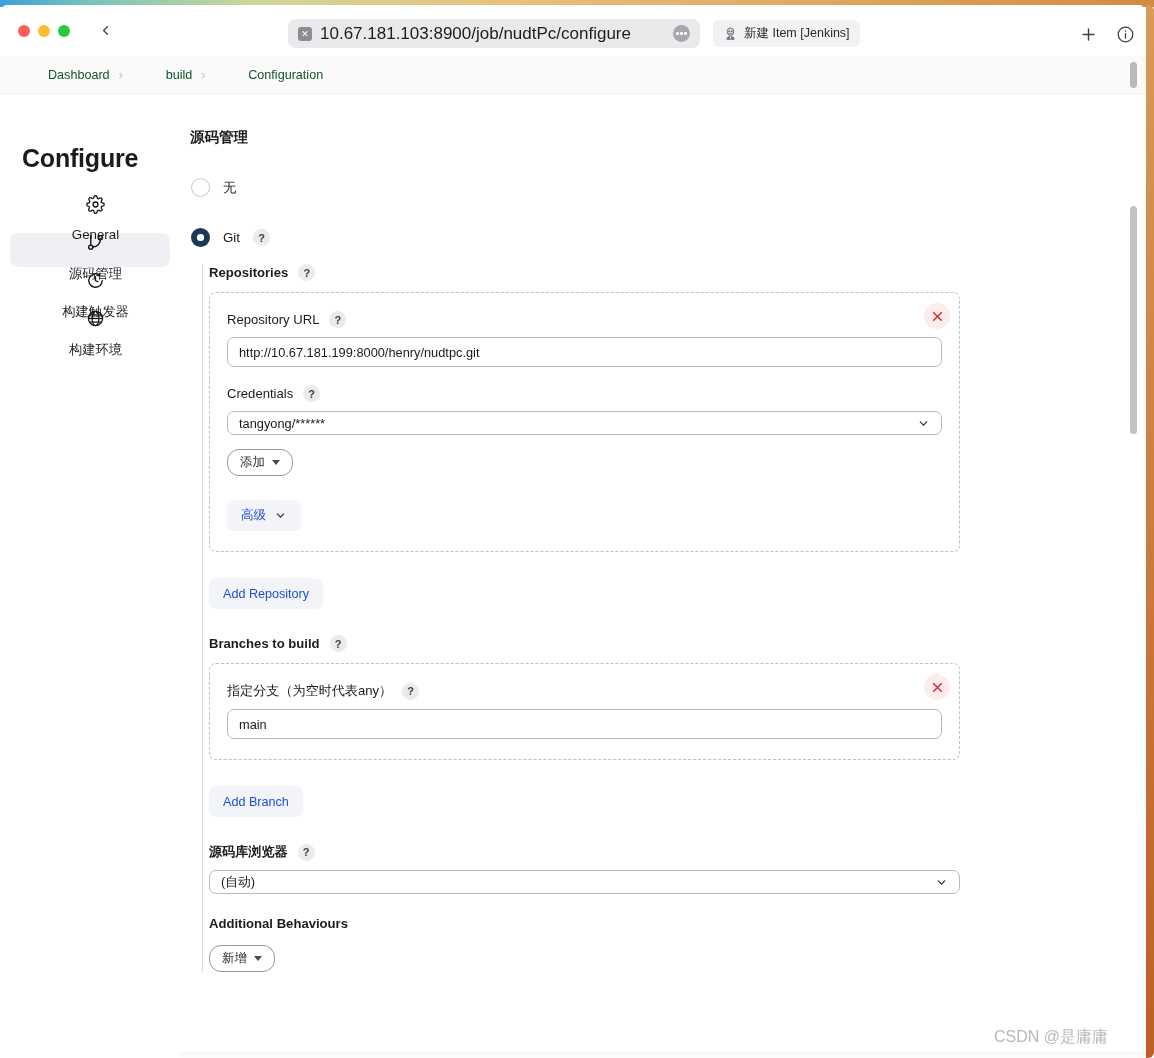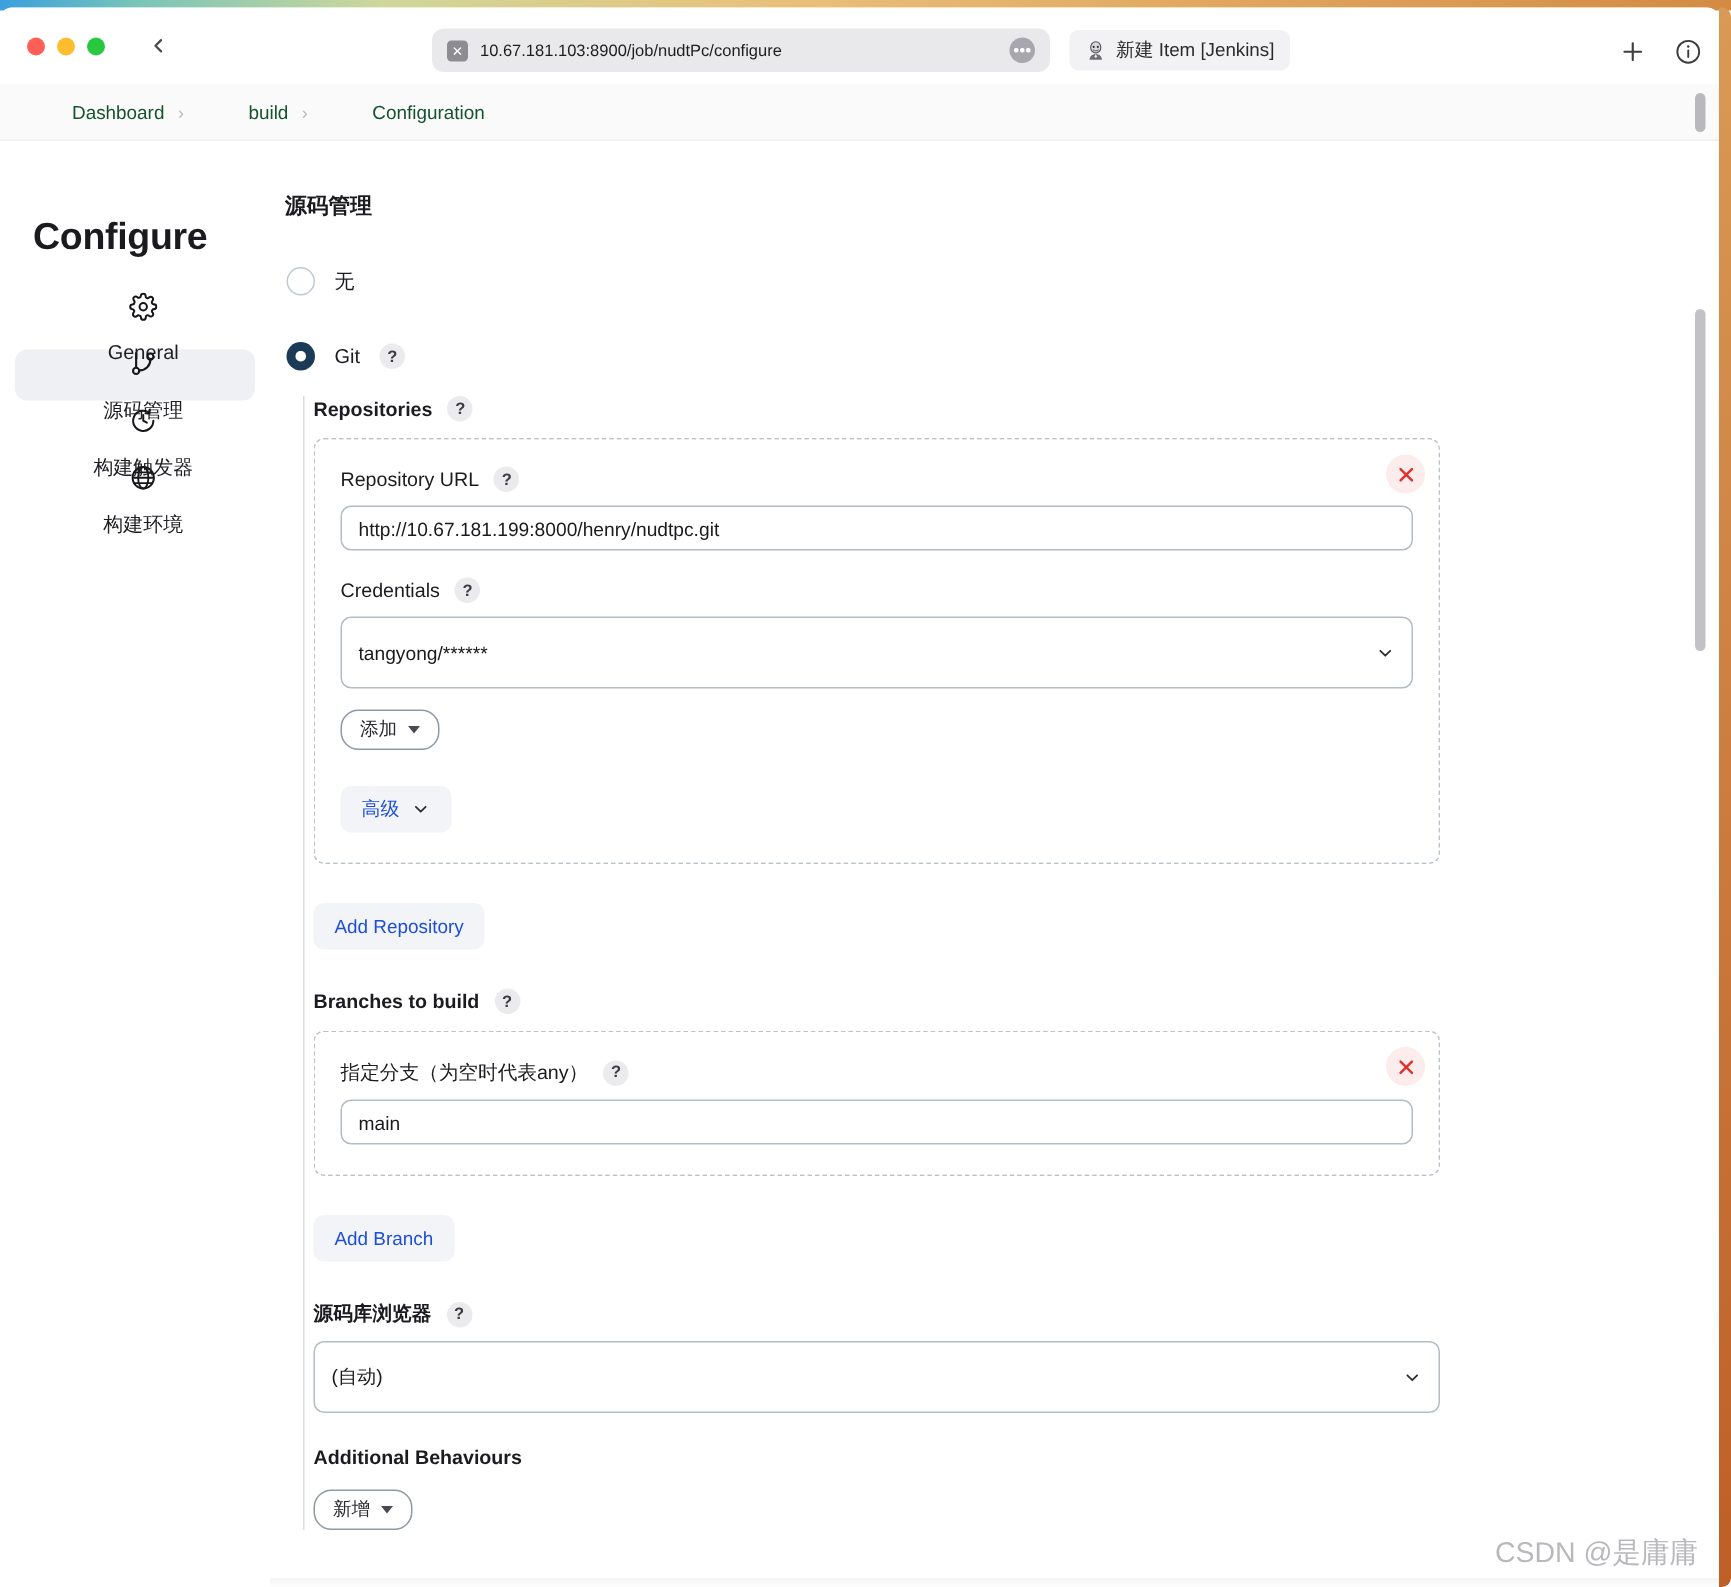--- a/index.html
+++ b/index.html
@@ -48,21 +48,21 @@
     position:absolute; left:288px; top:14px; width:412px; height:29px;
     background:#e9e9ec; border-radius:8px;
     display:flex; align-items:center; padding:0 10px; gap:8px;
   }
   .url-shield {
     width:14px; height:14px; border-radius:3px; background:#8c8c92;
     color:#fff; font-size:9px; line-height:14px; text-align:center;
     flex:0 0 auto; font-family:"Liberation Sans",sans-serif;
   }
   .url-text {
-    flex:1; font-size:11px; color:#1d1d1f; white-space:nowrap;
+    flex:1; font-size:17px; color:#1d1d1f; white-space:nowrap;
     overflow:hidden; text-overflow:ellipsis;
   }
   .url-more {
     width:17px; height:17px; border-radius:50%; background:#a7a7ad;
     display:flex; align-items:center; justify-content:center; gap:1.5px;
     flex:0 0 auto;
   }
   .url-more i { width:2.4px; height:2.4px; border-radius:50%; background:#fff; display:block; }
 
   .tabchip {
@@ -163,21 +163,21 @@
 
   .text-input {
     width:100%; height:30px; margin-top:9px;
     border:1.5px solid #b4bcc4; border-radius:7px;
     background:#fff; padding:0 11px;
     font-size:12.8px; color:#1a1a1e;
     font-family:"Liberation Sans","DejaVu Sans",sans-serif;
     display:flex; align-items:center;
   }
   .select-input {
-    width:100%; height:48px; margin-top:9px;
+    width:100%; height:24px; margin-top:9px;
     border:1.5px solid #b4bcc4; border-radius:7px;
     background:#fff; padding:0 11px;
     font-size:12.8px; color:#1a1a1e;
     display:flex; align-items:center; justify-content:space-between;
     cursor:pointer;
   }
   .chev { width:13px; height:13px; color:#2e2e34; flex:0 0 auto; }
 
   .btn-outline {
     display:inline-flex; align-items:center; gap:7px;
@@ -197,22 +197,22 @@
   }
   .btn-ghost.mt { margin-top:26px; }
 
   .spacer-24 { height:24px; }
   .spacer-18 { height:18px; }
   .footer-sep {
     position:absolute; left:180px; top:996px; width:966px; height:7px;
     background:linear-gradient(180deg,rgba(0,0,0,0.045),rgba(0,0,0,0));
   }
   .watermark {
-    position:absolute; right:14px; bottom:10px;
-    font-size:19px; color:#b9b9bd;
+    position:absolute; right:38px; bottom:10px;
+    font-size:16px; color:#b9b9bd;
   }
 </style>
 </head>
 <body>
 
 <div id="root">
 
   <div class="top-strip"></div>
   <div class="right-strip"></div>
 

